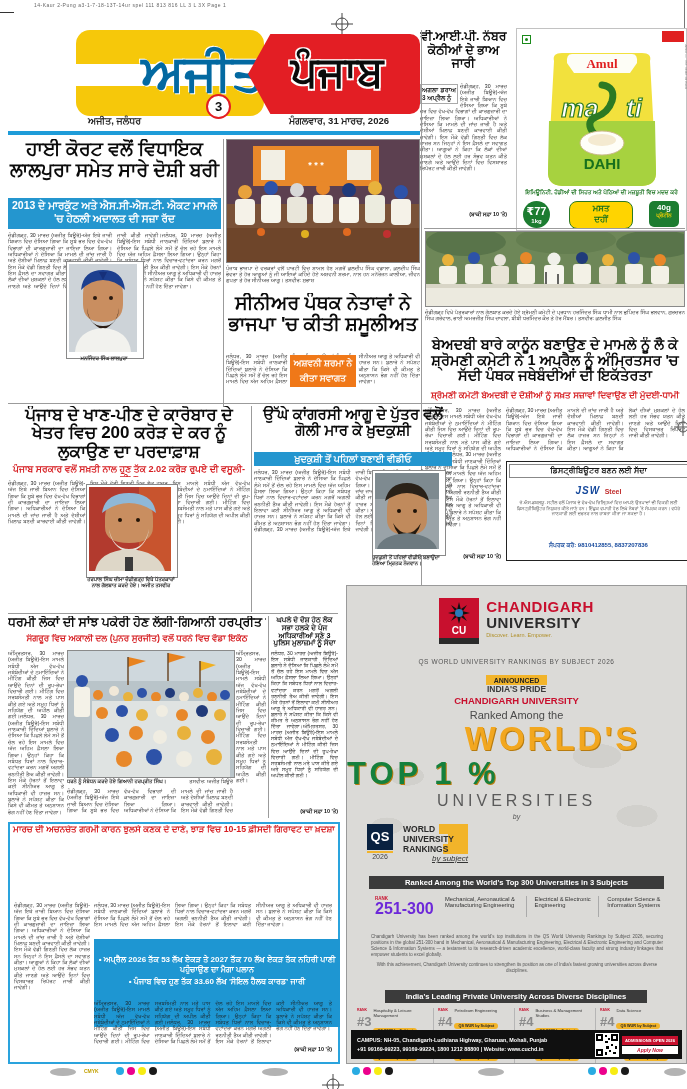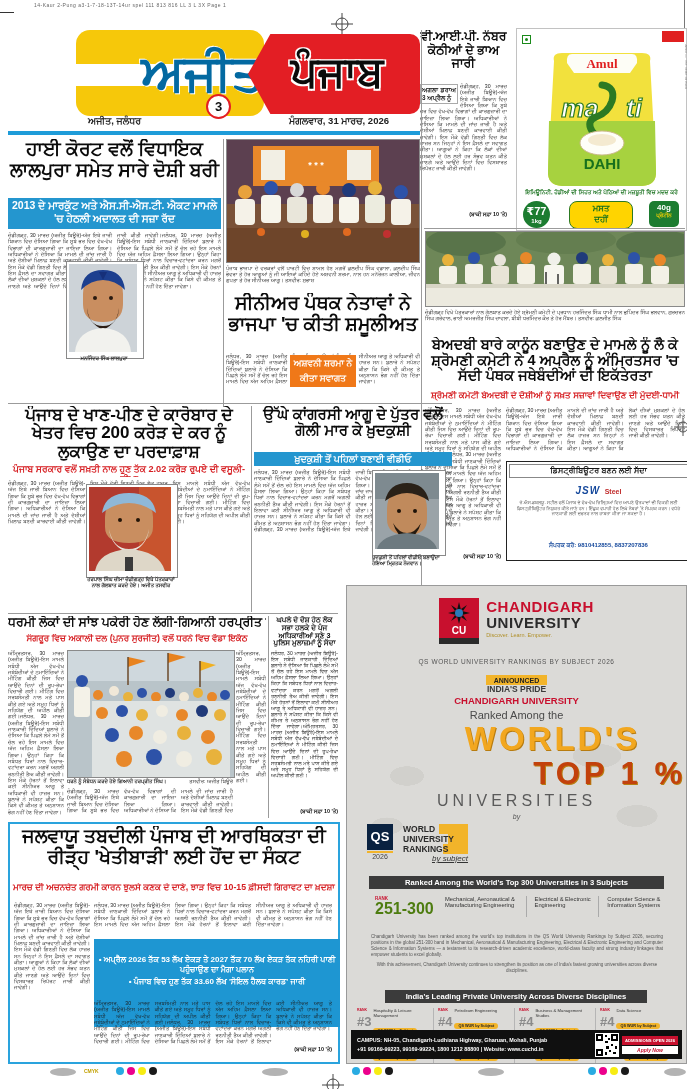--- a/index.html
+++ b/index.html
@@ -185,21 +185,21 @@
         <circle cx="234" cy="28" r="6" fill="#e8882a"></circle>
           <rect x="225" y="34" width="18" height="18" rx="3" fill="#f3f1e6"></rect>
       </g>
       <rect y="52" width="258" height="22" fill="#eceadf"></rect>
       <rect y="52" width="258" height="4" fill="#d8d5c6"></rect>
       <line x1="120" y1="40" x2="120" y2="52" stroke="#333" stroke-width="1.5"></line>
       <line x1="132" y1="42" x2="132" y2="52" stroke="#333" stroke-width="1.5"></line>
     </svg>
   </div>
   <div class="cap" style="margin-top:2px;height:26px;text-align:justify;">ਚੰਡੀਗੜ੍ਹ ਵਿਖੇ ਪੱਤਰਕਾਰਾਂ ਨਾਲ ਗੱਲਬਾਤ ਕਰਦੇ ਹੋਏ ਸ਼੍ਰੋਮਣੀ ਕਮੇਟੀ ਦੇ ਪ੍ਰਧਾਨ ਹਰਜਿੰਦਰ ਸਿੰਘ ਧਾਮੀ ਨਾਲ ਭੁਪਿੰਦਰ ਸਿੰਘ ਭਲਵਾਨ, ਗੁਰਚਰਨ ਸਿੰਘ ਗਰੇਵਾਲ, ਭਾਈ ਅਮਰਜੀਤ ਸਿੰਘ ਚਾਵਲਾ, ਬੀਬੀ ਧਰਮਿੰਦਰ ਕੌਰ ਤੇ ਹੋਰ ਮੈਂਬਰ। ਤਸਵੀਰ: ਕੁਲਜੀਤ ਸਿੰਘ</div>
-  <div class="hl" style="font-size:14.5px;height:52px;margin-top:2px;">ਬੇਅਦਬੀ ਬਾਰੇ ਕਾਨੂੰਨ ਬਣਾਉਣ ਦੇ ਮਾਮਲੇ ਨੂੰ ਲੈ ਕੇ ਸ਼੍ਰੋਮਣੀ ਕਮੇਟੀ ਨੇ 4 ਅਪ੍ਰੈਲ ਨੂੰ ਅੰਮ੍ਰਿਤਸਰ 'ਚ ਸੱਦੀ ਪੰਥਕ ਜਥੇਬੰਦੀਆਂ ਦੀ ਇਕੱਤਰਤਾ</div>
+  <div class="hl" style="font-size:14.5px;height:52px;margin-top:2px;">ਬੇਅਦਬੀ ਬਾਰੇ ਕਾਨੂੰਨ ਬਣਾਉਣ ਦੇ ਮਾਮਲੇ ਨੂੰ ਲੈ ਕੇ ਸ਼੍ਰੋਮਣੀ ਕਮੇਟੀ ਨੇ 1 ਅਪ੍ਰੈਲ ਨੂੰ ਅੰਮ੍ਰਿਤਸਰ 'ਚ ਸੱਦੀ ਪੰਥਕ ਜਥੇਬੰਦੀਆਂ ਦੀ ਇਕੱਤਰਤਾ</div>
   <div class="redsub" style="font-size:8.8px;height:13px;margin-top:2px;">ਸ਼੍ਰੋਮਣੀ ਕਮੇਟੀ ਬੇਅਦਬੀ ਦੇ ਦੋਸ਼ੀਆਂ ਨੂੰ ਸਖ਼ਤ ਸਜ਼ਾਵਾਂ ਦਿਵਾਉਣ ਦੀ ਮੁੱਦਈ-ਧਾਮੀ</div>
   <div class="abs bt" style="left:0;top:176px;width:76px;height:146px;">
     <span>ਅੰਮ੍ਰਿਤਸਰ, 30 ਮਾਰਚ (ਅਜੀਤ ਬਿਊਰੋ)-ਇਸ ਮਾਮਲੇ ਸਬੰਧੀ ਅੱਜ ਵੱਖ-ਵੱਖ ਜਥੇਬੰਦੀਆਂ ਦੇ ਨੁਮਾਇੰਦਿਆਂ ਨੇ ਮੀਟਿੰਗ ਕੀਤੀ ਜਿਸ ਵਿਚ ਆਉਂਦੇ ਦਿਨਾਂ ਦੀ ਰੂਪ-ਰੇਖਾ ਵਿਚਾਰੀ ਗਈ। ਮੀਟਿੰਗ ਵਿਚ ਸਰਬਸੰਮਤੀ ਨਾਲ ਮਤੇ ਪਾਸ ਕੀਤੇ ਗਏ ਅਤੇ ਸਮੂਹ ਧਿਰਾਂ ਨੂੰ ਸਹਿਯੋਗ ਦੀ ਅਪੀਲ ਕੀਤੀ ਗਈ।</span><span>ਜਲੰਧਰ, 30 ਮਾਰਚ (ਅਜੀਤ ਬਿਊਰੋ)-ਇਸ ਸਬੰਧੀ ਜਾਣਕਾਰੀ ਦਿੰਦਿਆਂ ਬੁਲਾਰੇ ਨੇ ਦੱਸਿਆ ਕਿ ਪਿਛਲੇ ਲੰਮੇ ਸਮੇਂ ਤੋਂ ਚੱਲ ਰਹੇ ਇਸ ਮਾਮਲੇ ਵਿਚ ਅੱਜ ਅਹਿਮ ਫ਼ੈਸਲਾ ਲਿਆ ਗਿਆ। ਉਨ੍ਹਾਂ ਕਿਹਾ ਕਿ ਸਬੰਧਤ ਧਿਰਾਂ ਨਾਲ ਵਿਚਾਰ-ਵਟਾਂਦਰਾ ਕਰਨ ਮਗਰੋਂ ਅਗਲੀ ਰਣਨੀਤੀ ਤੈਅ ਕੀਤੀ ਜਾਵੇਗੀ। ਇਸ ਮੌਕੇ ਹੋਰਨਾਂ ਤੋਂ ਇਲਾਵਾ ਕਈ ਸੀਨੀਅਰ ਆਗੂ ਤੇ ਅਧਿਕਾਰੀ ਵੀ ਹਾਜ਼ਰ ਸਨ। ਬੁਲਾਰੇ ਨੇ ਸਪੱਸ਼ਟ ਕੀਤਾ ਕਿ ਕਿਸੇ ਵੀ ਕੀਮਤ ਤੇ ਅਨੁਸ਼ਾਸਨ ਭੰਗ ਨਹੀਂ ਹੋਣ ਦਿੱਤਾ ਜਾਵੇਗਾ।</span>
   </div>
   <div class="abs bt cols3" style="left:81px;top:176px;width:179px;height:50px;">
     <span>ਚੰਡੀਗੜ੍ਹ, 30 ਮਾਰਚ (ਅਜੀਤ ਬਿਊਰੋ)-ਅੱਜ ਇਥੇ ਜਾਰੀ ਬਿਆਨ ਵਿਚ ਦੱਸਿਆ ਗਿਆ ਕਿ ਸੂਬੇ ਭਰ ਵਿਚ ਵੱਖ-ਵੱਖ ਵਿਭਾਗਾਂ ਦੀ ਕਾਰਗੁਜ਼ਾਰੀ ਦਾ ਜਾਇਜ਼ਾ ਲਿਆ ਗਿਆ। ਅਧਿਕਾਰੀਆਂ ਨੇ ਦੱਸਿਆ ਕਿ ਮਾਮਲੇ ਦੀ ਜਾਂਚ ਜਾਰੀ ਹੈ ਅਤੇ ਦੋਸ਼ੀਆਂ ਖ਼ਿਲਾਫ਼ ਬਣਦੀ ਕਾਰਵਾਈ ਕੀਤੀ ਜਾਵੇਗੀ। ਇਸ ਮੌਕੇ ਵੱਡੀ ਗਿਣਤੀ ਵਿਚ ਲੋਕ ਹਾਜ਼ਰ ਸਨ ਜਿਨ੍ਹਾਂ ਨੇ ਇਸ ਫ਼ੈਸਲੇ ਦਾ ਸਵਾਗਤ ਕੀਤਾ। ਆਗੂਆਂ ਨੇ ਕਿਹਾ ਕਿ ਲੋਕਾਂ ਦੀਆਂ ਮੁਸ਼ਕਲਾਂ ਦੇ ਹੱਲ ਲਈ ਹਰ ਸੰਭਵ ਯਤਨ ਕੀਤੇ ਜਾਣਗੇ ਅਤੇ ਆਉਂਦੇ ਦਿਨਾਂ ਵਿਚ ਵਿਸਥਾਰਤ ਰਿਪੋਰਟ ਜਾਰੀ ਕੀਤੀ ਜਾਵੇਗੀ।</span>
   </div>
   <div class="abs cont" style="left:0;top:322px;width:76px;">(ਬਾਕੀ ਸਫ਼ਾ 10 'ਤੇ)</div>
 
   <div class="abs" style="left:81px;top:230px;width:179px;height:94px;border:1.5px solid #222;background:#fff;padding:2px;">
@@ -326,21 +326,20 @@
 
 <div class="abs" style="left:271px;top:616px;width:67px;height:202px;">
   <div class="hl" style="font-size:7.2px;height:32px;">ਘਪਲੇ ਦੇ ਦੋਸ਼ ਹੇਠ ਲੋਕ ਸਭਾ ਹਲਕੇ ਦੇ ਪੰਜ ਅਧਿਕਾਰੀਆਂ ਸਣੇ 3 ਪੁਲਿਸ ਮੁਲਾਜ਼ਮਾਂ ਨੂੰ ਸੱਦਾ</div>
   <div class="bt" style="margin-top:2px;height:158px;font-size:5px;">
     <span>ਜਲੰਧਰ, 30 ਮਾਰਚ (ਅਜੀਤ ਬਿਊਰੋ)-ਇਸ ਸਬੰਧੀ ਜਾਣਕਾਰੀ ਦਿੰਦਿਆਂ ਬੁਲਾਰੇ ਨੇ ਦੱਸਿਆ ਕਿ ਪਿਛਲੇ ਲੰਮੇ ਸਮੇਂ ਤੋਂ ਚੱਲ ਰਹੇ ਇਸ ਮਾਮਲੇ ਵਿਚ ਅੱਜ ਅਹਿਮ ਫ਼ੈਸਲਾ ਲਿਆ ਗਿਆ। ਉਨ੍ਹਾਂ ਕਿਹਾ ਕਿ ਸਬੰਧਤ ਧਿਰਾਂ ਨਾਲ ਵਿਚਾਰ-ਵਟਾਂਦਰਾ ਕਰਨ ਮਗਰੋਂ ਅਗਲੀ ਰਣਨੀਤੀ ਤੈਅ ਕੀਤੀ ਜਾਵੇਗੀ। ਇਸ ਮੌਕੇ ਹੋਰਨਾਂ ਤੋਂ ਇਲਾਵਾ ਕਈ ਸੀਨੀਅਰ ਆਗੂ ਤੇ ਅਧਿਕਾਰੀ ਵੀ ਹਾਜ਼ਰ ਸਨ। ਬੁਲਾਰੇ ਨੇ ਸਪੱਸ਼ਟ ਕੀਤਾ ਕਿ ਕਿਸੇ ਵੀ ਕੀਮਤ ਤੇ ਅਨੁਸ਼ਾਸਨ ਭੰਗ ਨਹੀਂ ਹੋਣ ਦਿੱਤਾ ਜਾਵੇਗਾ।</span><span>ਅੰਮ੍ਰਿਤਸਰ, 30 ਮਾਰਚ (ਅਜੀਤ ਬਿਊਰੋ)-ਇਸ ਮਾਮਲੇ ਸਬੰਧੀ ਅੱਜ ਵੱਖ-ਵੱਖ ਜਥੇਬੰਦੀਆਂ ਦੇ ਨੁਮਾਇੰਦਿਆਂ ਨੇ ਮੀਟਿੰਗ ਕੀਤੀ ਜਿਸ ਵਿਚ ਆਉਂਦੇ ਦਿਨਾਂ ਦੀ ਰੂਪ-ਰੇਖਾ ਵਿਚਾਰੀ ਗਈ। ਮੀਟਿੰਗ ਵਿਚ ਸਰਬਸੰਮਤੀ ਨਾਲ ਮਤੇ ਪਾਸ ਕੀਤੇ ਗਏ ਅਤੇ ਸਮੂਹ ਧਿਰਾਂ ਨੂੰ ਸਹਿਯੋਗ ਦੀ ਅਪੀਲ ਕੀਤੀ ਗਈ।</span>
   </div>
   <div class="cont">(ਬਾਕੀ ਸਫ਼ਾ 10 'ਤੇ)</div>
 </div>
 
 <div class="abs" style="left:8px;top:822px;width:328px;height:238px;border:2px solid #2aa3dd;background:#fff;">
-  <div class="hl" style="font-size:19px;height:56px;margin-top:2px;">ਜਲਵਾਯੂ ਤਬਦੀਲੀ ਪੰਜਾਬ ਦੀ ਆਰਥਿਕਤਾ ਦੀ ਰੀੜ੍ਹ 'ਖੇਤੀਬਾੜੀ' ਲਈ ਹੋਂਦ ਦਾ ਸੰਕਟ</div>
   <div class="redsub" style="font-size:8.8px;height:13px;margin-top:1px;">ਮਾਰਚ ਦੀ ਅਚਨਚੇਤ ਗਰਮੀ ਕਾਰਨ ਝੁਲਸੇ ਕਣਕ ਦੇ ਦਾਣੇ, ਝਾੜ ਵਿਚ 10-15 ਫ਼ੀਸਦੀ ਗਿਰਾਵਟ ਦਾ ਖ਼ਦਸ਼ਾ</div>
   <div class="abs bt" style="left:4px;top:78px;width:76px;height:152px;">
     <span>ਚੰਡੀਗੜ੍ਹ, 30 ਮਾਰਚ (ਅਜੀਤ ਬਿਊਰੋ)-ਅੱਜ ਇਥੇ ਜਾਰੀ ਬਿਆਨ ਵਿਚ ਦੱਸਿਆ ਗਿਆ ਕਿ ਸੂਬੇ ਭਰ ਵਿਚ ਵੱਖ-ਵੱਖ ਵਿਭਾਗਾਂ ਦੀ ਕਾਰਗੁਜ਼ਾਰੀ ਦਾ ਜਾਇਜ਼ਾ ਲਿਆ ਗਿਆ। ਅਧਿਕਾਰੀਆਂ ਨੇ ਦੱਸਿਆ ਕਿ ਮਾਮਲੇ ਦੀ ਜਾਂਚ ਜਾਰੀ ਹੈ ਅਤੇ ਦੋਸ਼ੀਆਂ ਖ਼ਿਲਾਫ਼ ਬਣਦੀ ਕਾਰਵਾਈ ਕੀਤੀ ਜਾਵੇਗੀ। ਇਸ ਮੌਕੇ ਵੱਡੀ ਗਿਣਤੀ ਵਿਚ ਲੋਕ ਹਾਜ਼ਰ ਸਨ ਜਿਨ੍ਹਾਂ ਨੇ ਇਸ ਫ਼ੈਸਲੇ ਦਾ ਸਵਾਗਤ ਕੀਤਾ। ਆਗੂਆਂ ਨੇ ਕਿਹਾ ਕਿ ਲੋਕਾਂ ਦੀਆਂ ਮੁਸ਼ਕਲਾਂ ਦੇ ਹੱਲ ਲਈ ਹਰ ਸੰਭਵ ਯਤਨ ਕੀਤੇ ਜਾਣਗੇ ਅਤੇ ਆਉਂਦੇ ਦਿਨਾਂ ਵਿਚ ਵਿਸਥਾਰਤ ਰਿਪੋਰਟ ਜਾਰੀ ਕੀਤੀ ਜਾਵੇਗੀ।</span>
   </div>
   <div class="abs bt cols3" style="left:84px;top:78px;width:238px;height:34px;">
     <span>ਜਲੰਧਰ, 30 ਮਾਰਚ (ਅਜੀਤ ਬਿਊਰੋ)-ਇਸ ਸਬੰਧੀ ਜਾਣਕਾਰੀ ਦਿੰਦਿਆਂ ਬੁਲਾਰੇ ਨੇ ਦੱਸਿਆ ਕਿ ਪਿਛਲੇ ਲੰਮੇ ਸਮੇਂ ਤੋਂ ਚੱਲ ਰਹੇ ਇਸ ਮਾਮਲੇ ਵਿਚ ਅੱਜ ਅਹਿਮ ਫ਼ੈਸਲਾ ਲਿਆ ਗਿਆ। ਉਨ੍ਹਾਂ ਕਿਹਾ ਕਿ ਸਬੰਧਤ ਧਿਰਾਂ ਨਾਲ ਵਿਚਾਰ-ਵਟਾਂਦਰਾ ਕਰਨ ਮਗਰੋਂ ਅਗਲੀ ਰਣਨੀਤੀ ਤੈਅ ਕੀਤੀ ਜਾਵੇਗੀ। ਇਸ ਮੌਕੇ ਹੋਰਨਾਂ ਤੋਂ ਇਲਾਵਾ ਕਈ ਸੀਨੀਅਰ ਆਗੂ ਤੇ ਅਧਿਕਾਰੀ ਵੀ ਹਾਜ਼ਰ ਸਨ। ਬੁਲਾਰੇ ਨੇ ਸਪੱਸ਼ਟ ਕੀਤਾ ਕਿ ਕਿਸੇ ਵੀ ਕੀਮਤ ਤੇ ਅਨੁਸ਼ਾਸਨ ਭੰਗ ਨਹੀਂ ਹੋਣ ਦਿੱਤਾ ਜਾਵੇਗਾ।</span>
   </div>
   <div class="abs" style="left:84px;top:115px;width:238px;height:56px;background:#1e96d2;color:#fff;font-weight:bold;padding:16px 4px;">
     <div style="font-size:8px;line-height:1.3;text-align:center;">• ਅਪ੍ਰੈਲ 2026 ਤੱਕ 53 ਲੱਖ ਏਕੜ ਤੇ 2027 ਤੱਕ 70 ਲੱਖ ਏਕੜ ਤੱਕ ਨਹਿਰੀ ਪਾਣੀ ਪਹੁੰਚਾਉਣ ਦਾ ਮੈਗਾ ਪਲਾਨ</div>
     <div style="font-size:8px;line-height:1.4;text-align:center;">• ਪੰਜਾਬ ਵਿਚ ਹੁਣ ਤੱਕ 33.60 ਲੱਖ 'ਸੋਇਲ ਹੈਲਥ ਕਾਰਡ' ਜਾਰੀ</div>
@@ -381,41 +380,41 @@
   <div class="abs" style="left:0;top:82px;width:100%;text-align:center;">
     <span style="background:#f2b42a;color:#222;font-weight:bold;font-size:7px;padding:1.5px 8px;">ANNOUNCED</span>
   </div>
   <div class="abs" style="left:0;top:130px;width:100%;height:130px;opacity:.5;
        background:radial-gradient(28px 16px at 60px 60px,#c9c7c2 60%,transparent 61%),radial-gradient(40px 20px at 250px 40px,#c9c7c2 60%,transparent 61%),radial-gradient(34px 18px at 290px 100px,#c9c7c2 60%,transparent 61%),radial-gradient(26px 14px at 40px 110px,#c9c7c2 60%,transparent 61%);"></div>
   <div class="abs" style="left:0;top:98px;width:100%;text-align:center;font-size:8.5px;font-weight:bold;color:#3a3a3a;">INDIA'S PRIDE</div>
   <div class="abs" style="left:0;top:123px;width:100%;text-align:center;font-size:11px;color:#4a4a4a;">Ranked Among the</div>
   <div class="abs" style="left:0;top:109px;width:100%;text-align:center;font-size:9.5px;font-weight:bold;color:#c8102e;">CHANDIGARH UNIVERSITY</div>
   <div class="abs" style="left:0;top:134px;width:100%;text-align:center;font-size:33px;font-weight:bold;color:#f2a71f;letter-spacing:3px;
               text-shadow:1px 1px 0 #b87c10;margin-left:36px;">WORLD'S</div>
-  <div class="abs" style="left:0;top:170px;width:100%;text-align:right;font-size:31px;font-weight:bold;color:#c2410c;letter-spacing:4px;
+  <div class="abs" style="left:0;top:170px;width:100%;text-align:left;font-size:31px;font-weight:bold;color:#15803d;letter-spacing:4px;
               text-shadow:1px 1px 0 #b87c10;">TOP 1 %</div>
   <div class="abs" style="left:0;top:206px;width:100%;text-align:center;font-size:16px;color:#5a5a5a;letter-spacing:4px;">UNIVERSITIES</div>
   <div class="abs" style="left:0;top:227px;width:100%;text-align:center;font-size:7px;font-style:italic;color:#555;">by</div>
   <div class="abs" style="left:0;top:238px;width:100%;display:flex;justify-content:flex-start;gap:10px;margin-left:20px;">
     <div>
       <div style="width:26px;height:26px;background:#0a2240;color:#fff;font-weight:bold;font-size:13px;text-align:center;line-height:26px;">QS</div>
       <div style="font-size:7px;color:#444;text-align:center;border-top:2px solid #f2b42a;margin-top:1px;">2026</div>
     </div>
     <div style="text-align:left;">
       <div style="font-size:8.5px;font-weight:bold;color:#2b2b2b;background:linear-gradient(90deg,transparent 55%,#f2b42a 55%);line-height:10px;padding-right:14px;">WORLD</div>
       <div style="font-size:8.5px;font-weight:bold;color:#2b2b2b;background:linear-gradient(90deg,transparent 70%,#f2b42a 70%);line-height:10px;padding-right:14px;">UNIVERSITY</div>
       <div style="font-size:8.5px;font-weight:bold;color:#2b2b2b;background:linear-gradient(90deg,transparent 62%,#f2b42a 62%);line-height:10px;padding-right:14px;">RANKINGS</div>
       <div style="font-size:8px;font-style:italic;color:#333;text-decoration:underline;text-align:right;">by subject</div>
     </div>
   </div>
   <div class="abs darkbar" style="left:22px;top:290px;width:295px;height:13px;font-size:7.6px;line-height:13px;">Ranked Among the World's Top 300 Universities in 3 Subjects</div>
   <div class="abs" style="left:28px;top:310px;width:290px;display:flex;gap:8px;">
     <div style="min-width:62px;">
       <div style="font-size:4.5px;color:#c8102e;font-weight:bold;">RANK</div>
-      <div style="font-size:16px;font-weight:bold;color:#4d7c0f;line-height:16px;">251-300</div>
+      <div style="font-size:16px;font-weight:bold;color:#6d28d9;line-height:16px;">251-300</div>
     </div>
     <div style="font-size:5.8px;color:#333;width:80px;border-right:1px solid #aaa;padding-right:6px;">Mechanical, Aeronautical &amp; Manufacturing Engineering</div>
     <div style="font-size:5.8px;color:#333;width:62px;border-right:1px solid #aaa;padding-right:6px;">Electrical &amp; Electronic Engineering</div>
     <div style="font-size:5.8px;color:#333;width:62px;">Computer Science &amp; Information Systems</div>
   </div>
   <div class="abs" style="left:24px;top:348px;width:292px;color:#555;">
     <div style="font-size:4.5px;line-height:1.35;text-align:justify;">Chandigarh University has been ranked among the world's top institutions in the QS World University Rankings by Subject 2026, securing positions in the global 251-300 band in Mechanical, Aeronautical &amp; Manufacturing Engineering, Electrical &amp; Electronic Engineering and Computer Science &amp; Information Systems — a testament to its research-driven academic excellence, world-class faculty and strong industry linkages that empower students to excel globally.</div>
     <div style="font-size:4.5px;line-height:1.35;text-align:center;margin-top:4px;">With this achievement, Chandigarh University continues to strengthen its position as one of India's fastest growing universities across diverse disciplines.</div>
   </div>
   <div class="abs darkbar" style="left:38px;top:404px;width:262px;height:13px;font-size:7.6px;line-height:13px;">India's Leading Private University Across Diverse Disciplines</div>

